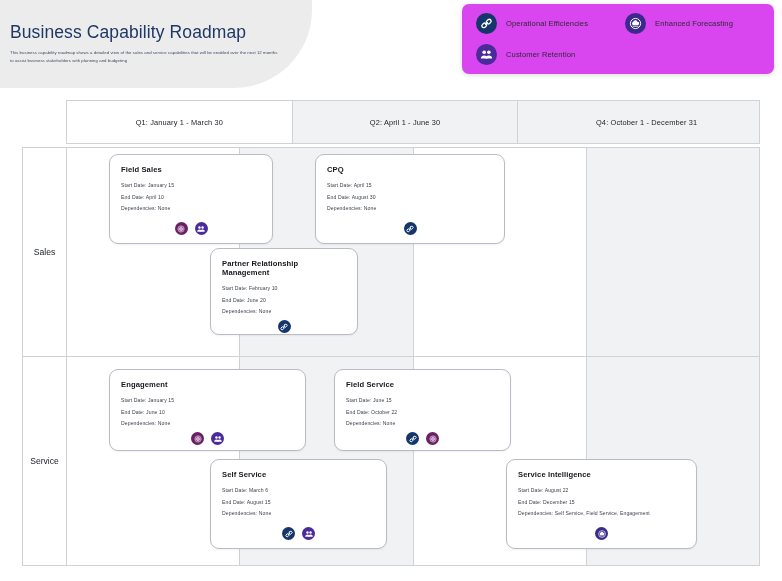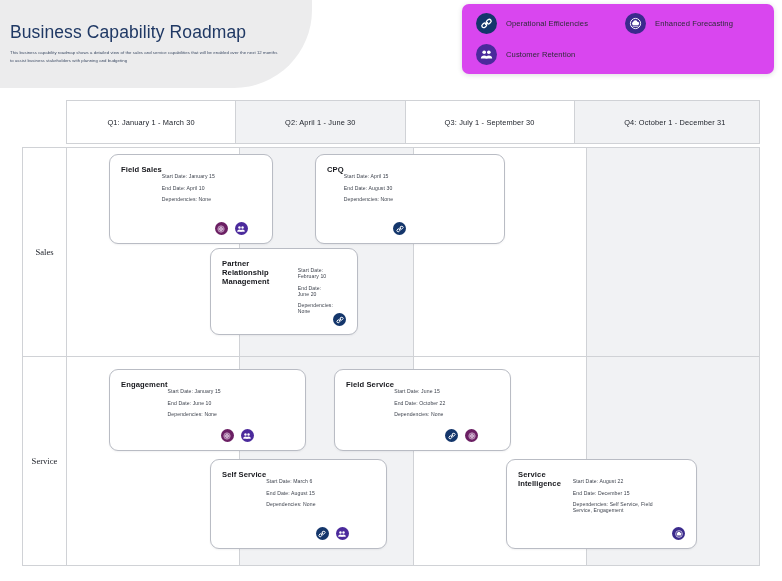--- a/index.html
+++ b/index.html
@@ -63,34 +63,33 @@
   .body{
     position:absolute; left:22px; top:47px; width:738px; height:419px;
     border:1px solid #d0d2d6; display:flex; flex-direction:column;
   }
   .srow{ flex:1 1 0; display:flex; position:relative; border-bottom:1px solid #d0d2d6; }
   .srow:last-child{ border-bottom:none; }
   .rowlabel{
     width:44px; flex:none; display:flex; align-items:center; justify-content:center;
     font-size:8.6px; color:#20242c; border-right:1px solid #d0d2d6; background:#fff;
     z-index:3;
-    font-family:Liberation Serif, serif;
   }
   .lanes{ position:relative; flex:1 1 0; display:flex; }
   .lane{ flex:1 1 0; border-right:1px solid #d0d2d6; }
   .lane:last-child{ border-right:none; }
   .lane.alt{ background:#f1f2f4; }
 
   
   .card{
     position:absolute; background:#fff;
     border:1px solid #b9bcc4; border-radius:9px;
     box-shadow:0 1px 2px rgba(30,35,50,.06);
     padding:10px 11px 8px 11px; z-index:4;
-    display:flex; 
+    display:flex; flex-direction:column;
   }
   .c-title{ font-size:7.6px; font-weight:bold; color:#17181d; letter-spacing:.1px; }
   .c-meta{ margin-top:8px; display:flex; flex-direction:column; gap:5.5px; }
   .c-line{ font-size:5.1px; color:#3a3f4a; letter-spacing:.1px; }
   .c-icons{ margin-top:auto; display:flex; justify-content:center; gap:7px; padding-top:6px; }
 </style>
 </head>
 <body>
 
 <div id="page">
@@ -137,21 +136,20 @@
           </svg>
         </div>
         <span class="lg-label">Customer Retention</span>
       </div>
     </div>
 
   <div class="grid">
     <div class="qhead" id="qhead">
         <div class="qcell">Q1: January 1  - March 30</div>
         <div class="qcell alt">Q2: April 1 - June 30</div>
-        <div class="qcell">Q3: July 1 - September 30</div>
         <div class="qcell alt">Q4: October 1 - December 31</div>
       </div>
     <div class="body" id="body">
         <div class="srow">
           <div class="rowlabel">Sales</div>
           <div class="lanes">
             <div class="lane"></div>
             <div class="lane alt"></div>
             <div class="lane"></div>
             <div class="lane alt"></div>

